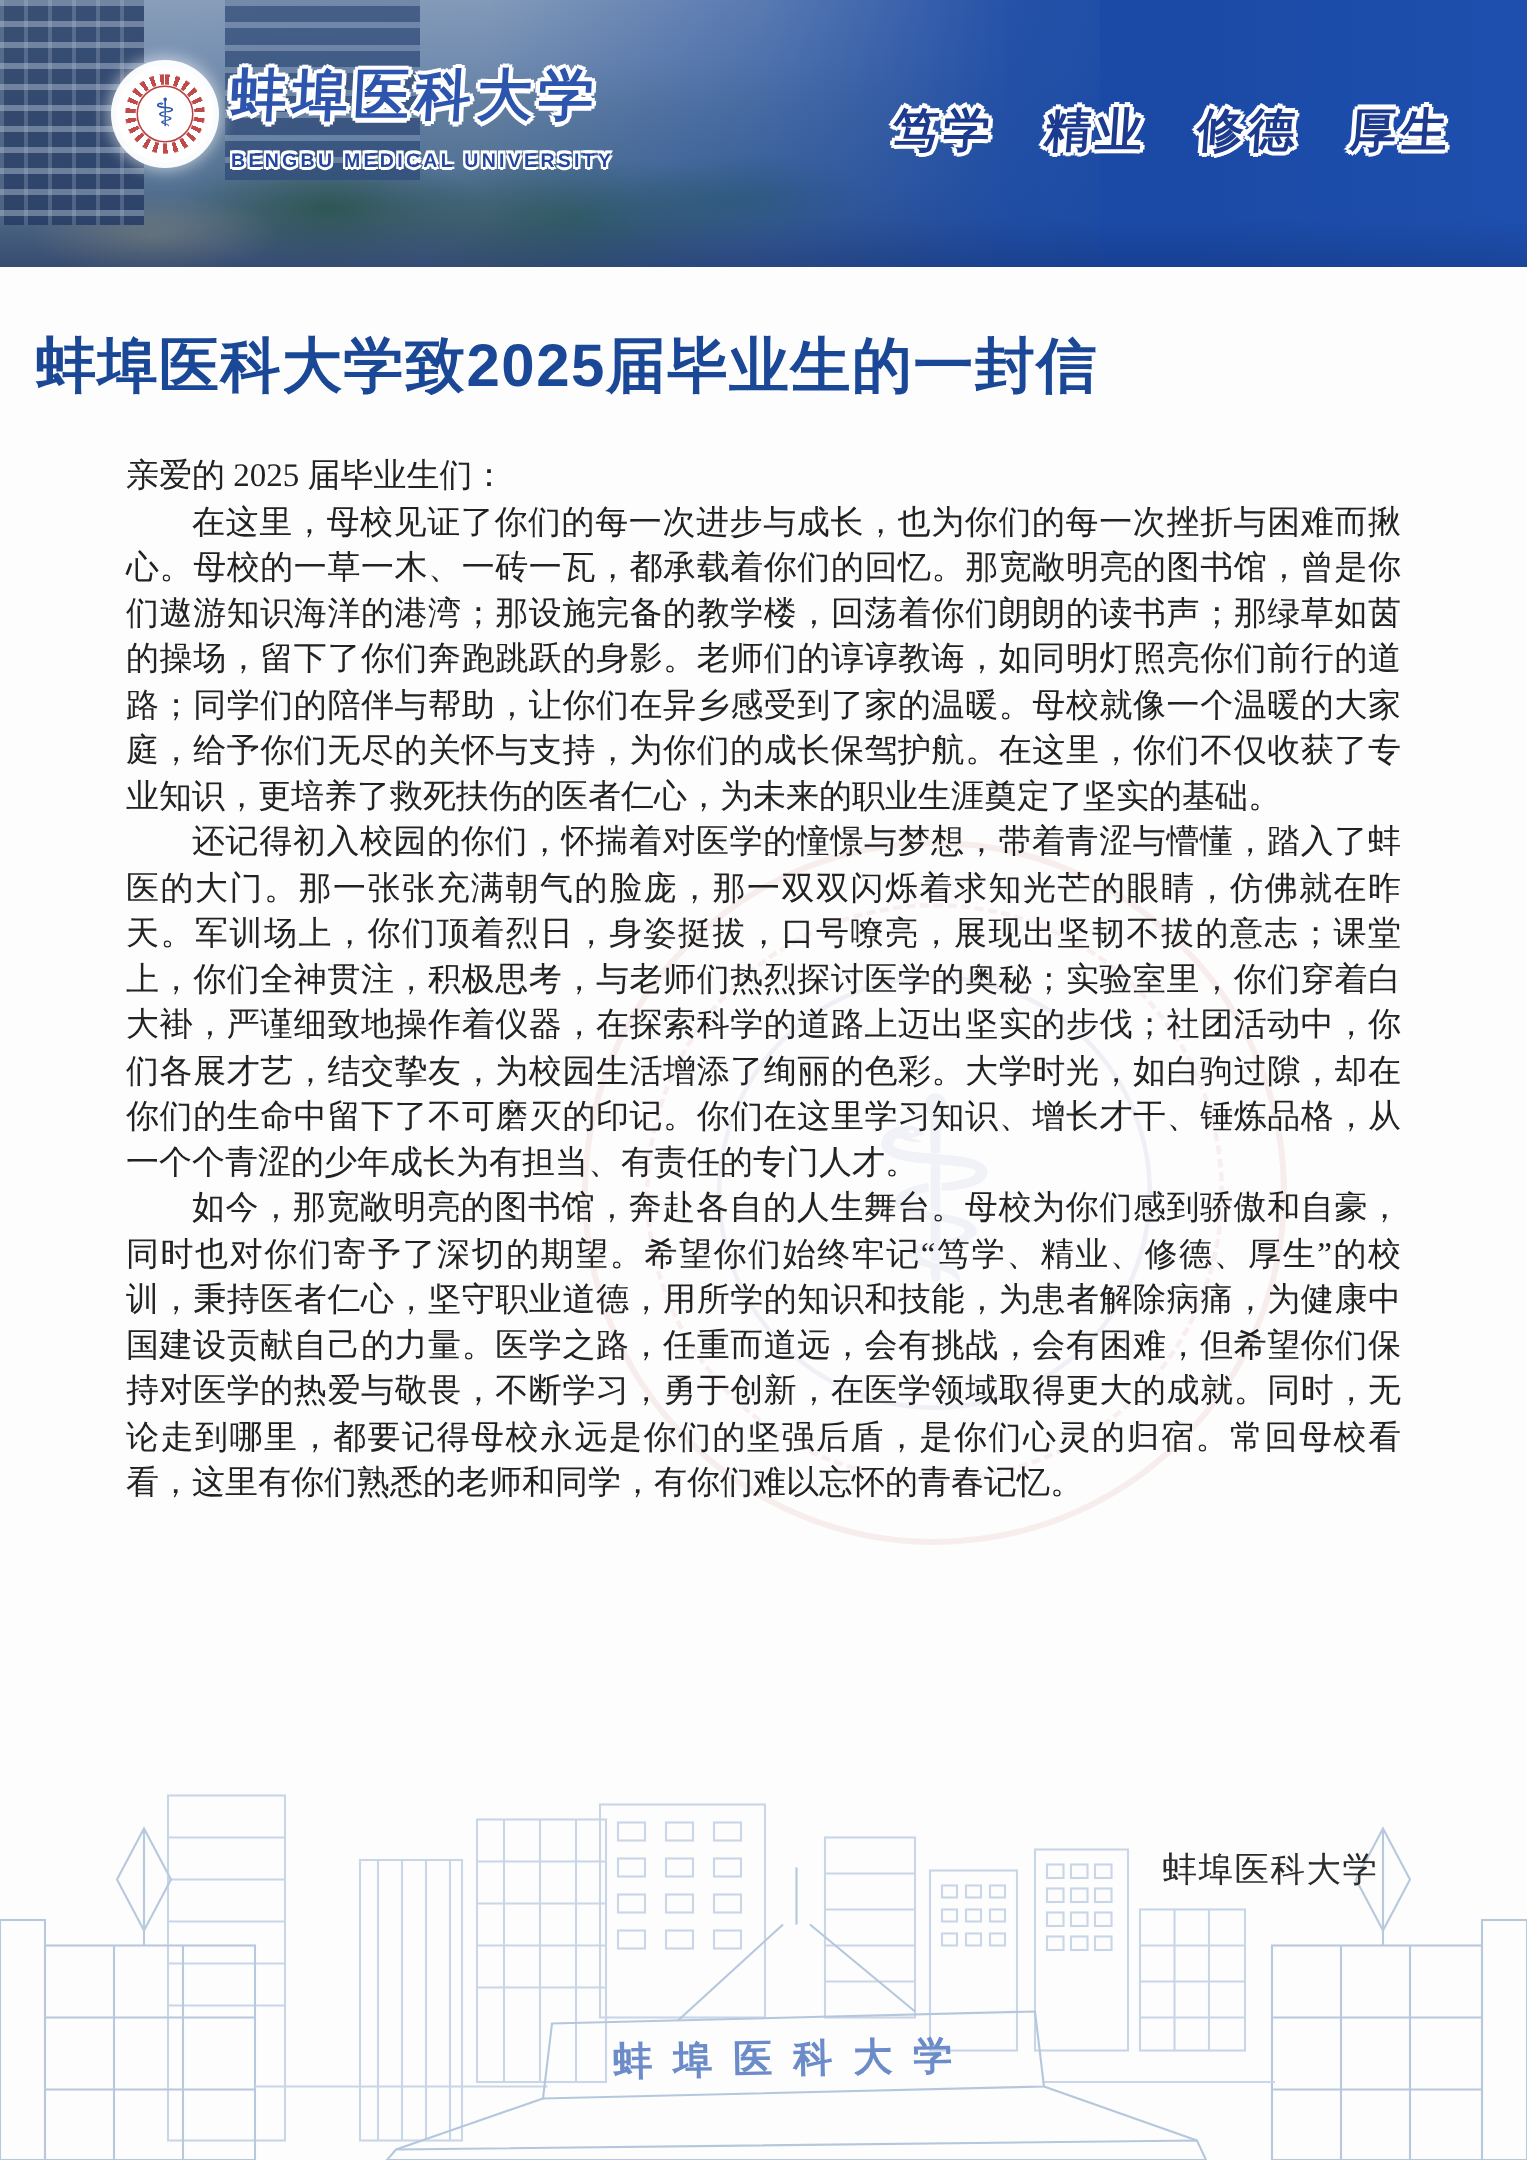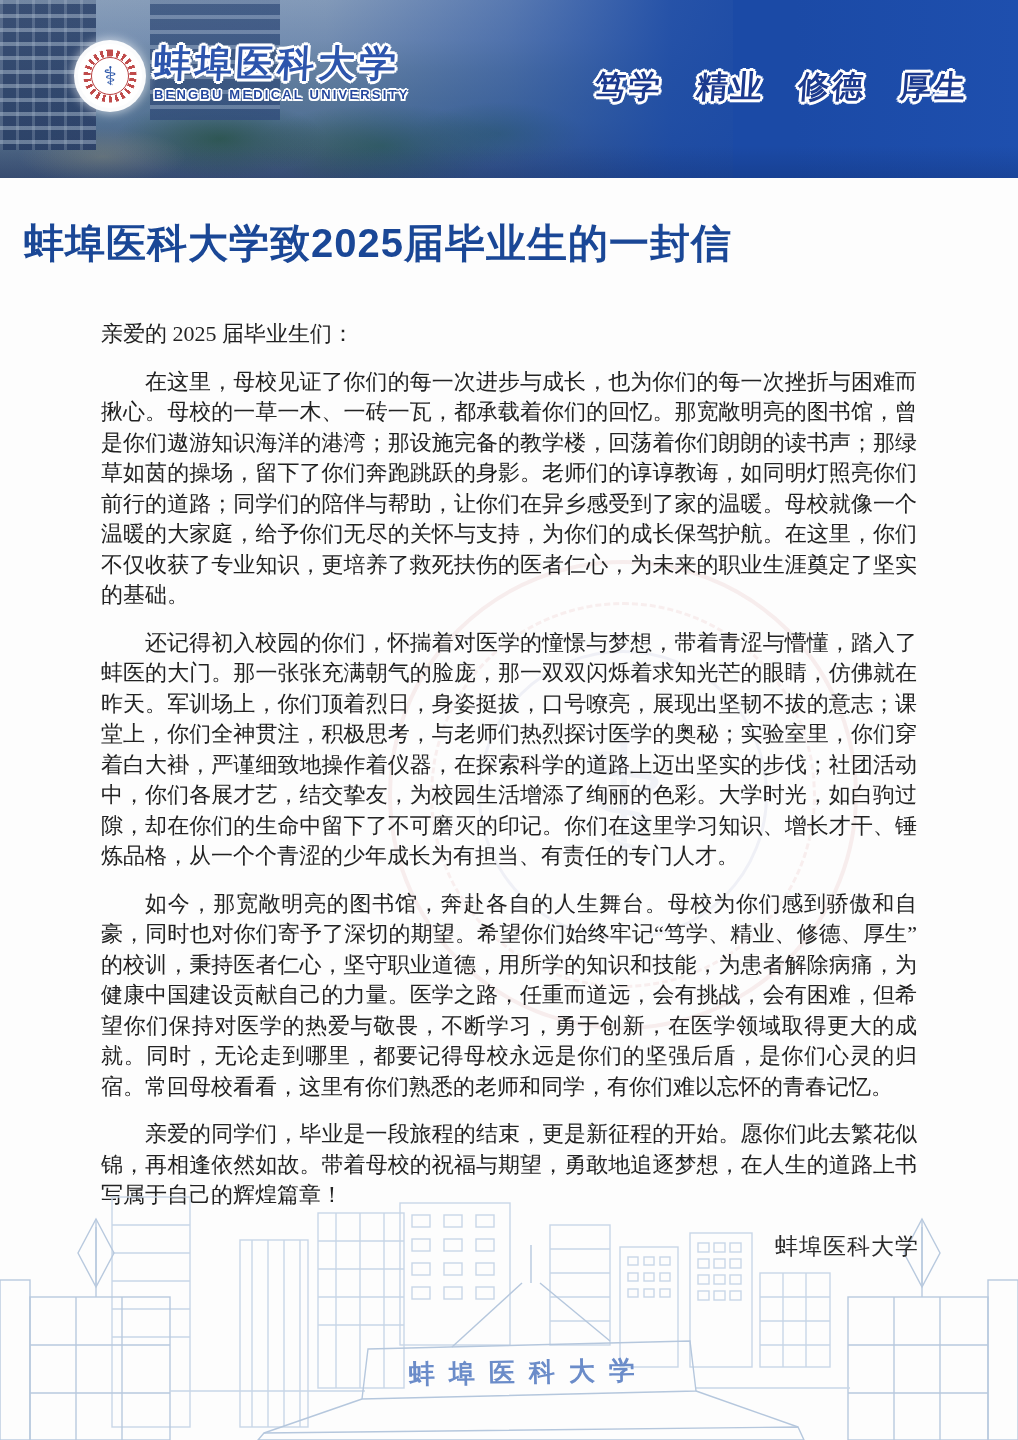--- a/index.html
+++ b/index.html
@@ -56,42 +56,42 @@
     color:#2a55a8;font-size:26px;line-height:1;font-family:"DejaVu Sans",sans-serif;
   }
   .name-block{display:flex;flex-direction:column;}
   .uni-zh{
     font-family:"Liberation Sans","DejaVu Sans",sans-serif;font-weight:900;
     font-size:37px;letter-spacing:4px;color:#2d55ad;line-height:1.1;
     text-shadow:-2px -2px 0 #fff,2px -2px 0 #fff,-2px 2px 0 #fff,2px 2px 0 #fff,0 -3px 0 #fff,0 3px 0 #fff,-3px 0 0 #fff,3px 0 0 #fff;
     transform:skewX(-3deg);
   }
   .uni-en{
-    margin-top:2px;font-family:"Liberation Sans","DejaVu Sans",sans-serif;font-weight:bold;
+    margin-top:14px;font-family:"Liberation Sans","DejaVu Sans",sans-serif;font-weight:bold;
     font-size:13px;letter-spacing:2.2px;color:#24479e;
     text-shadow:-1.5px -1.5px 0 #fff,1.5px -1.5px 0 #fff,-1.5px 1.5px 0 #fff,1.5px 1.5px 0 #fff,0 -2px 0 #fff,0 2px 0 #fff;
   }
   .motto{
     position:absolute;right:50px;top:66px;
     font-family:"Liberation Sans","DejaVu Sans",sans-serif;font-weight:900;
     font-size:31px;color:#1c3a8e;word-spacing:22px;letter-spacing:3px;
     text-shadow:-2px -2px 0 #fff,2px -2px 0 #fff,-2px 2px 0 #fff,2px 2px 0 #fff,0 -3px 0 #fff,0 3px 0 #fff,-3px 0 0 #fff,3px 0 0 #fff;
     transform:skewX(-4deg);
   }
   
   .letter-title{
     position:absolute;top:216px;left:0;width:100%;text-align:left;
     font-family:"Liberation Sans","DejaVu Sans",sans-serif;font-weight:900;
     font-size:40px;letter-spacing:1px;color:#1a4796;padding-left:24px;
   }
   .letter-body{
     position:absolute;top:302px;left:84px;width:850px;
     font-size:22px;line-height:30.5px;color:#222;text-align:justify;
   }
-  .letter-body p{margin:17px;text-indent:2em;}
+  .letter-body p{margin:0;text-indent:2em;}
   .letter-body p.salutation{text-indent:0;}
   .signature-block{
     position:absolute;top:1224px;right:76px;width:190px;text-align:center;
     font-size:23px;color:#2b2b2b;line-height:45px;letter-spacing:1px;z-index:5;
   }
   
   .watermark{position:absolute;left:388px;top:560px;width:470px;height:470px;pointer-events:none;}
   .watermark .wm-ring{position:absolute;inset:0;border-radius:50%;border:4px solid rgba(195,95,95,.10);}
   .watermark .wm-ring2{position:absolute;inset:42px;border-radius:50%;border:3px dashed rgba(195,95,95,.09);}
   .watermark .wm-core{
@@ -133,21 +133,20 @@
     <div class="wm-ring"></div>
     <div class="wm-ring2"></div>
     <div class="wm-core">⚕</div>
   </div>
 
   <div class="letter-body">
     <p class="salutation">亲爱的 2025 届毕业生们：</p>
     <p>在这里，母校见证了你们的每一次进步与成长，也为你们的每一次挫折与困难而揪心。母校的一草一木、一砖一瓦，都承载着你们的回忆。那宽敞明亮的图书馆，曾是你们遨游知识海洋的港湾；那设施完备的教学楼，回荡着你们朗朗的读书声；那绿草如茵的操场，留下了你们奔跑跳跃的身影。老师们的谆谆教诲，如同明灯照亮你们前行的道路；同学们的陪伴与帮助，让你们在异乡感受到了家的温暖。母校就像一个温暖的大家庭，给予你们无尽的关怀与支持，为你们的成长保驾护航。在这里，你们不仅收获了专业知识，更培养了救死扶伤的医者仁心，为未来的职业生涯奠定了坚实的基础。</p>
     <p>还记得初入校园的你们，怀揣着对医学的憧憬与梦想，带着青涩与懵懂，踏入了蚌医的大门。那一张张充满朝气的脸庞，那一双双闪烁着求知光芒的眼睛，仿佛就在昨天。军训场上，你们顶着烈日，身姿挺拔，口号嘹亮，展现出坚韧不拔的意志；课堂上，你们全神贯注，积极思考，与老师们热烈探讨医学的奥秘；实验室里，你们穿着白大褂，严谨细致地操作着仪器，在探索科学的道路上迈出坚实的步伐；社团活动中，你们各展才艺，结交挚友，为校园生活增添了绚丽的色彩。大学时光，如白驹过隙，却在你们的生命中留下了不可磨灭的印记。你们在这里学习知识、增长才干、锤炼品格，从一个个青涩的少年成长为有担当、有责任的专门人才。</p>
     <p>如今，那宽敞明亮的图书馆，奔赴各自的人生舞台。母校为你们感到骄傲和自豪，同时也对你们寄予了深切的期望。希望你们始终牢记“笃学、精业、修德、厚生”的校训，秉持医者仁心，坚守职业道德，用所学的知识和技能，为患者解除病痛，为健康中国建设贡献自己的力量。医学之路，任重而道远，会有挑战，会有困难，但希望你们保持对医学的热爱与敬畏，不断学习，勇于创新，在医学领域取得更大的成就。同时，无论走到哪里，都要记得母校永远是你们的坚强后盾，是你们心灵的归宿。常回母校看看，这里有你们熟悉的老师和同学，有你们难以忘怀的青春记忆。</p>
-    <p>亲爱的同学们，毕业是一段旅程的结束，更是新征程的开始。愿你们此去繁花似锦，再相逢依然如故。带着母校的祝福与期望，勇敢地追逐梦想，在人生的道路上书写属于自己的辉煌篇章！</p>
   </div>
 
   <div class="signature-block">
     <div>蚌埠医科大学</div>
   </div>
 
   <svg class="footer-art" viewBox="0 0 1018 255" fill="none" stroke="#c2d2e4" stroke-width="1.4">
 
     <g stroke="#c8d6e7">
       <rect x="112" y="12" width="78" height="230"></rect>

